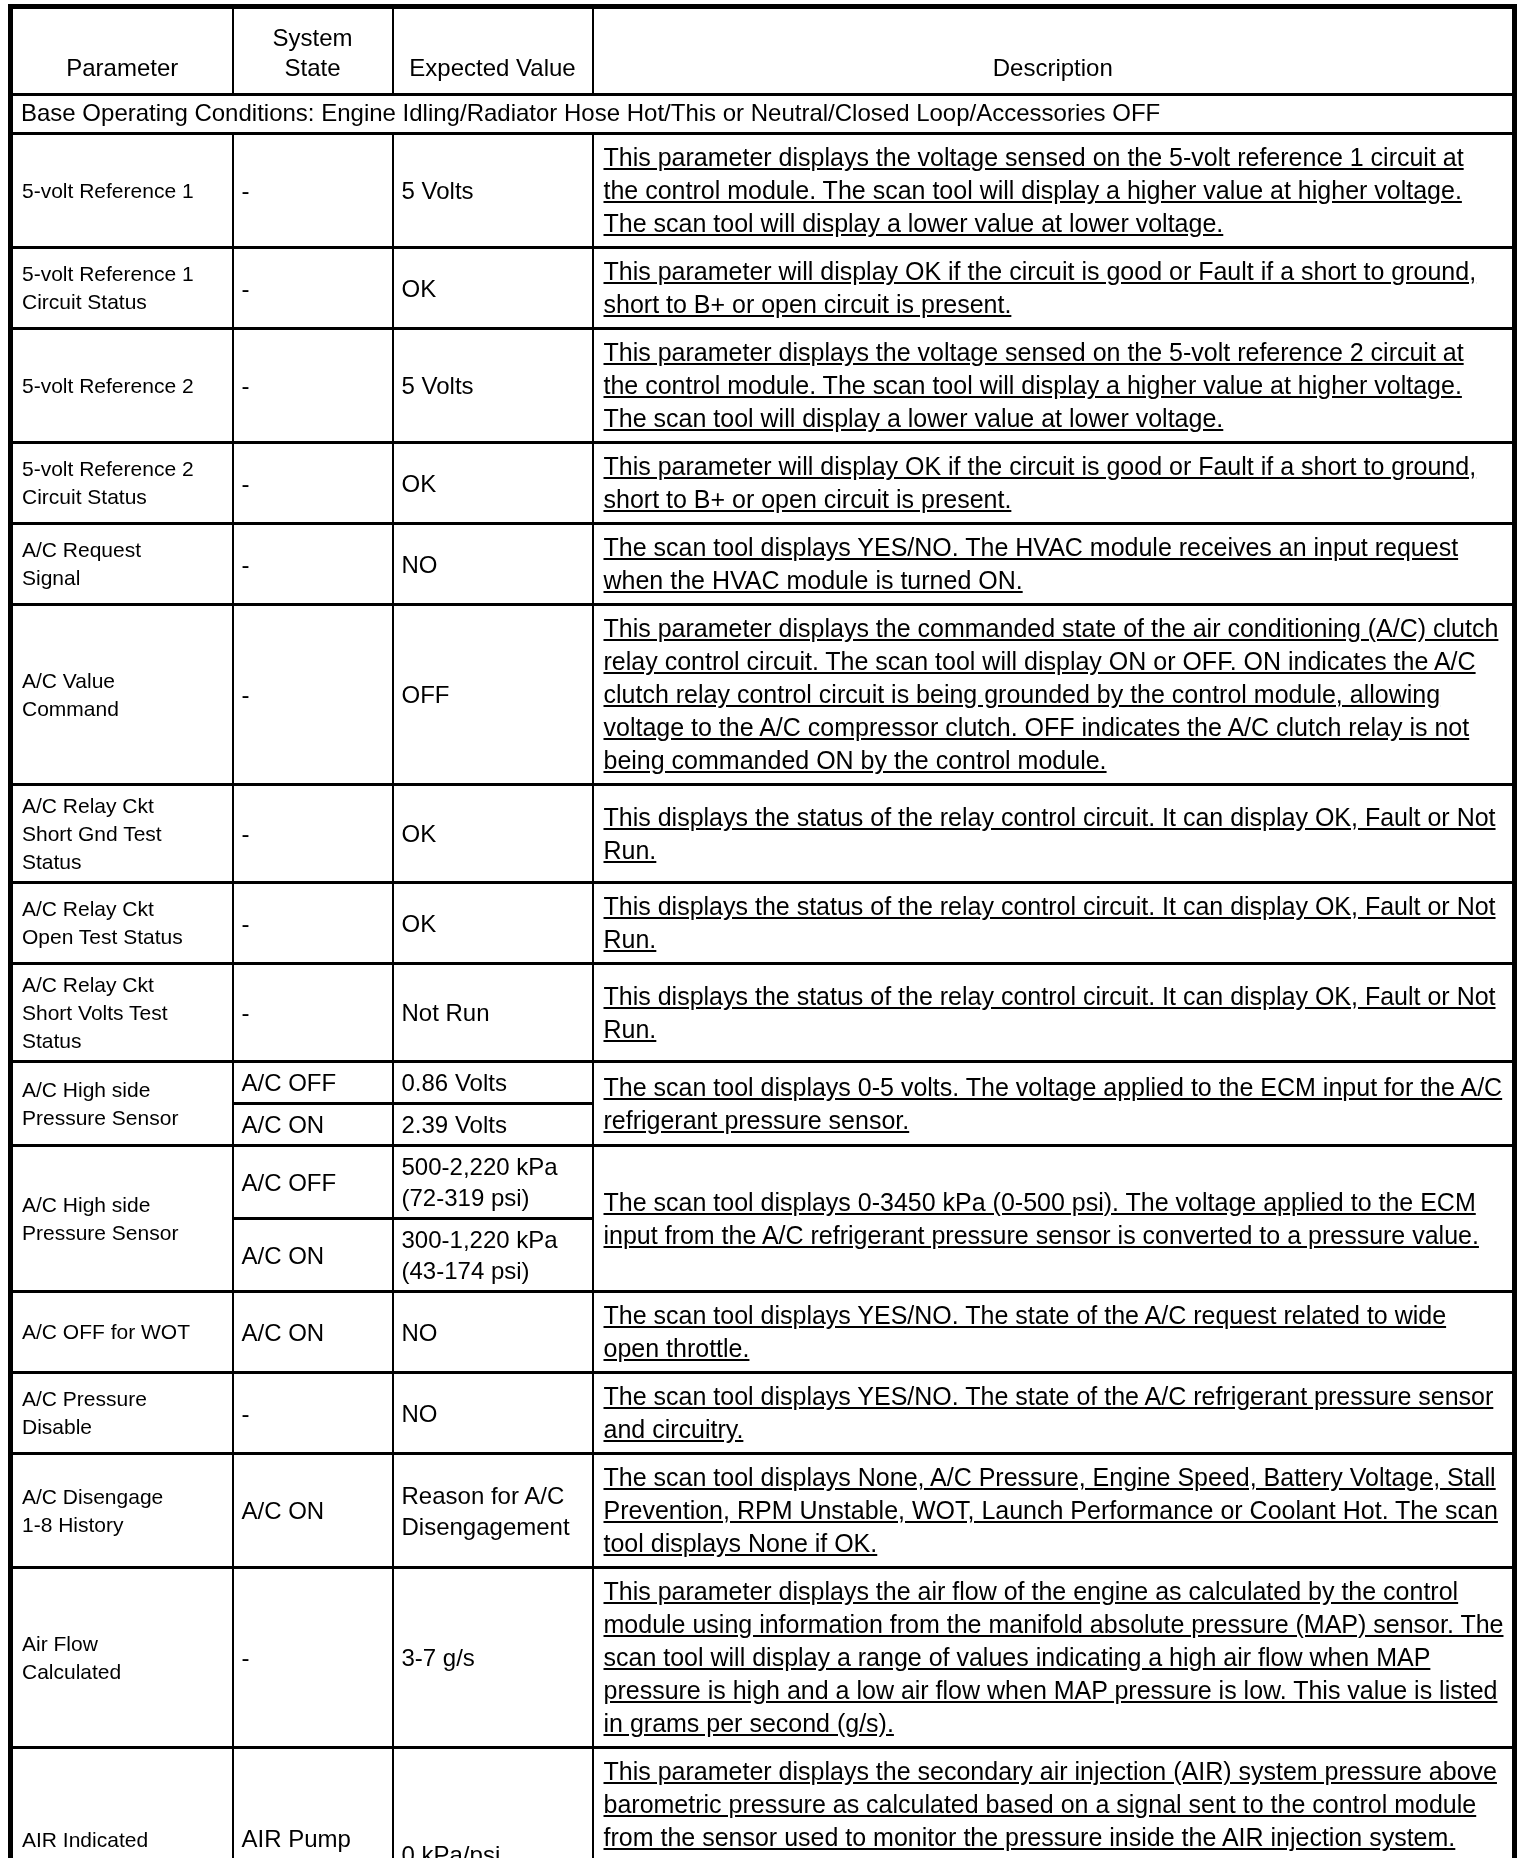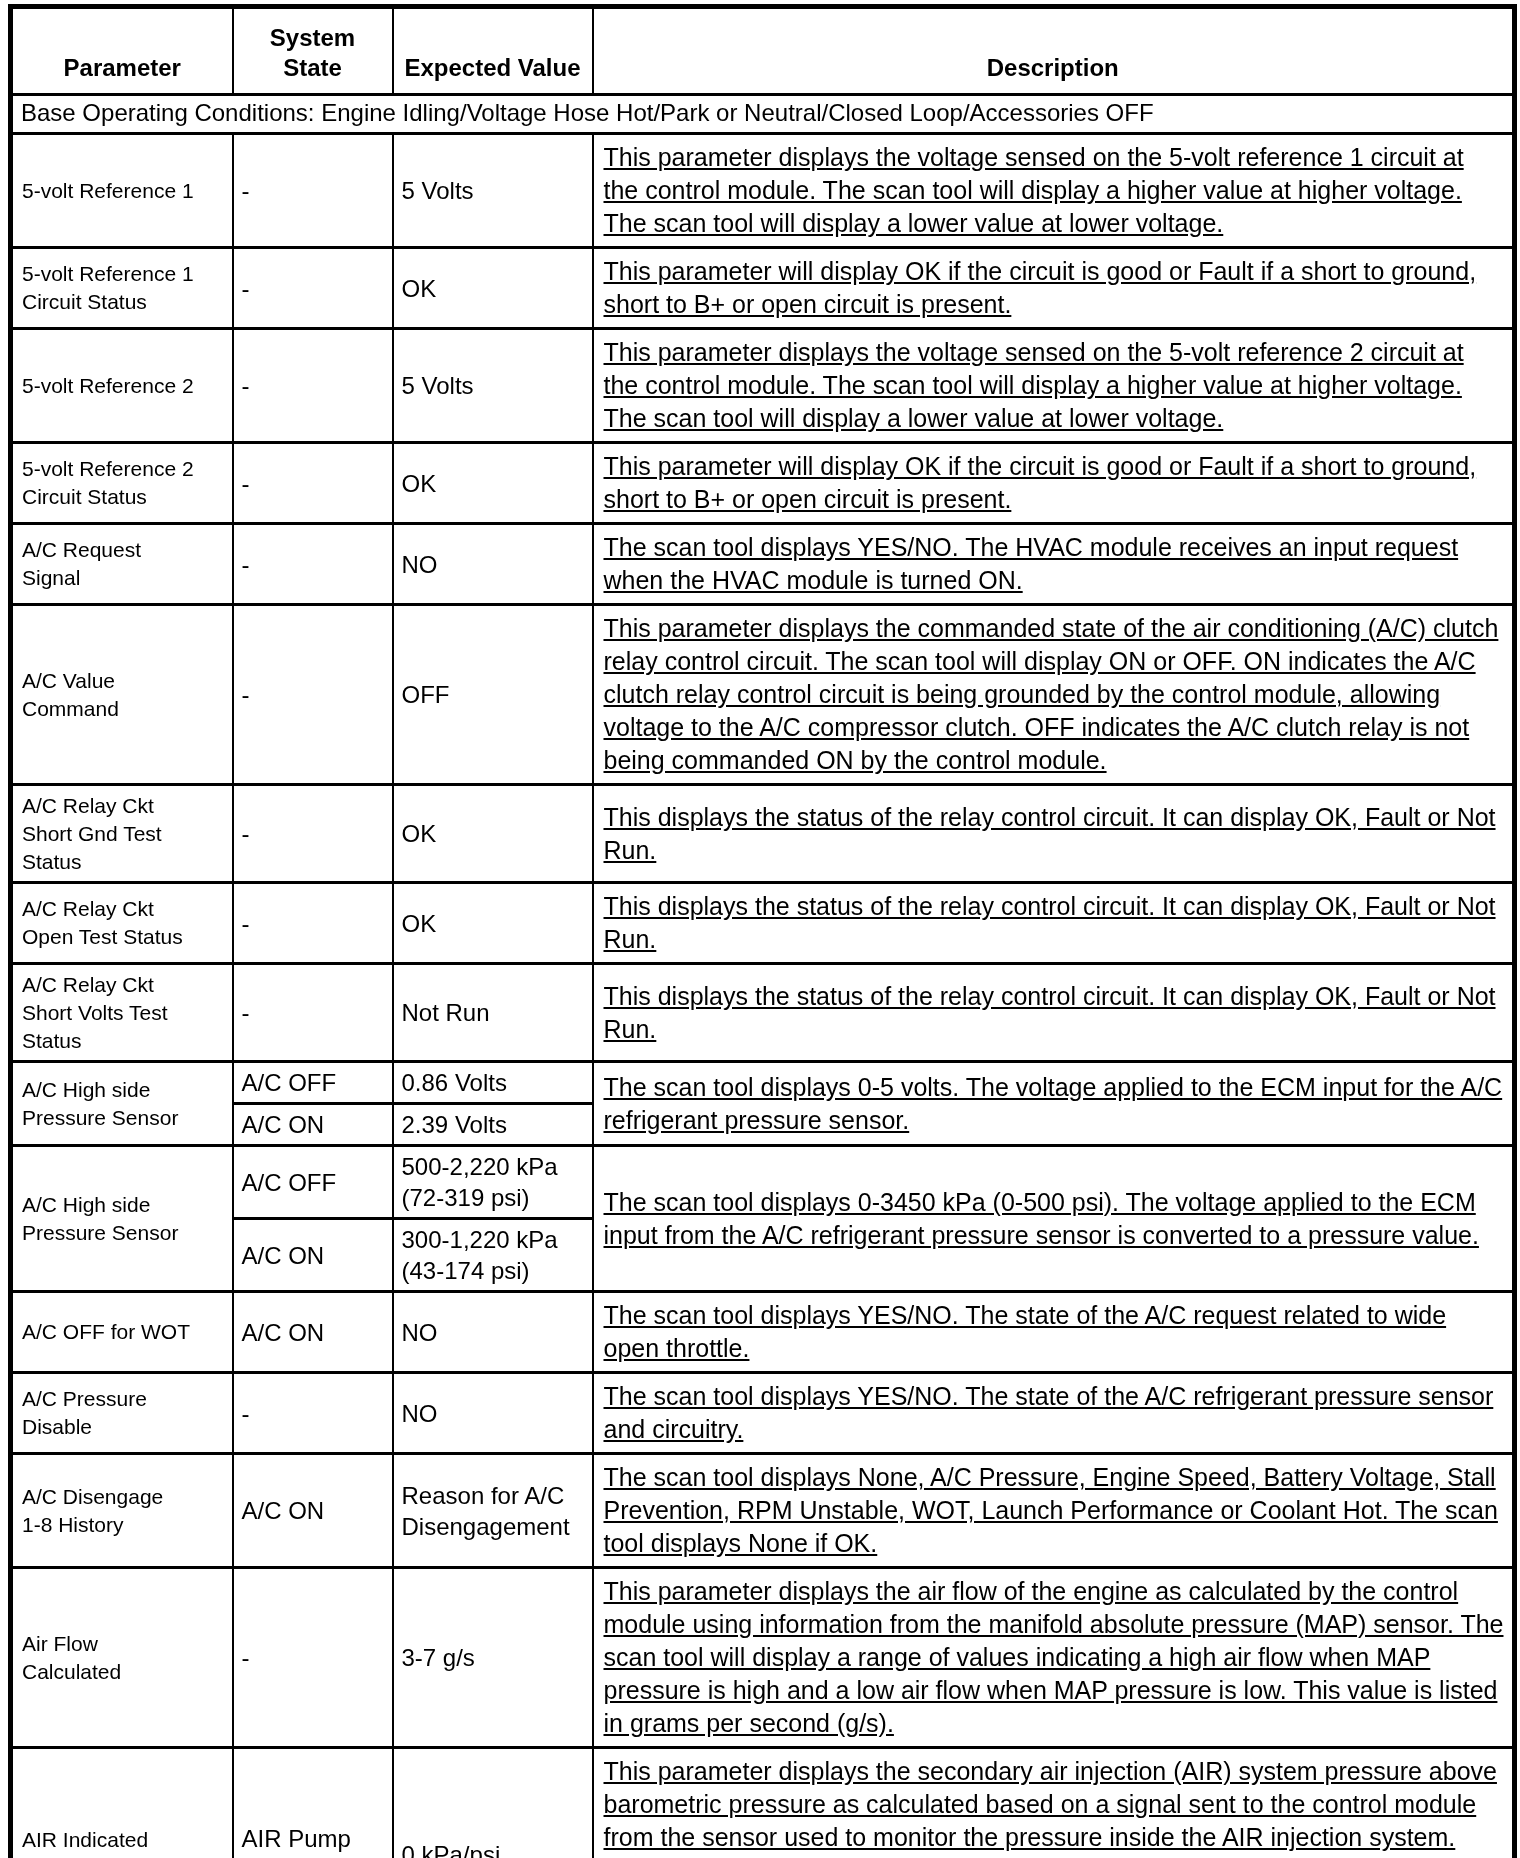--- a/index.html
+++ b/index.html
@@ -37,21 +37,21 @@
   th, td {
     border: solid #000;
     border-width: 3px 2px;
     box-sizing: border-box;
     text-align: left;
     vertical-align: middle;
     overflow: hidden;
   }
   th {
     font-size: 24px;
-    font-weight: bold;
+    font-weight: normal;
     text-align: center;
     vertical-align: bottom;
     padding: 6px 4px 10px 4px;
     line-height: 30px;
   }
   tr.header-row { height: 88px; }
 
   td.base-cell {
     font-size: 24px;
     padding: 3px 8px 5px 8px;
@@ -115,21 +115,21 @@
     <tbody>
         <tr class="header-row">
       <th style="white-space:pre-line">Parameter</th>
       <th style="white-space:pre-line">System
 State</th>
       <th>Expected Value</th>
       <th>Description</th>
     </tr>
 
     <tr class="r-base">
-      <td class="base-cell" colspan="4"><span class="bold">Base Operating Conditions:</span> <span>Engine Idling/Voltage Hose Hot/Park or Neutral/Closed Loop/Accessories OFF</span></td>
+      <td class="base-cell" colspan="4"><span class="bold">Base Operating Conditions:</span> <span>Engine Idling/Radiator Hose Hot/This or Neutral/Closed Loop/Accessories OFF</span></td>
     </tr>
 
     <tr class="r0">
       <td class="param-cell">5-volt Reference 1</td>
       <td class="state-cell">-</td>
       <td class="value-cell">5 Volts</td>
       <td class="desc-cell">This parameter displays the voltage sensed on the 5-volt reference 1 circuit at the control module. The scan tool will display a higher value at higher voltage. The scan tool will display a lower value at lower voltage.</td>
     </tr>
 
     <tr class="r1">

